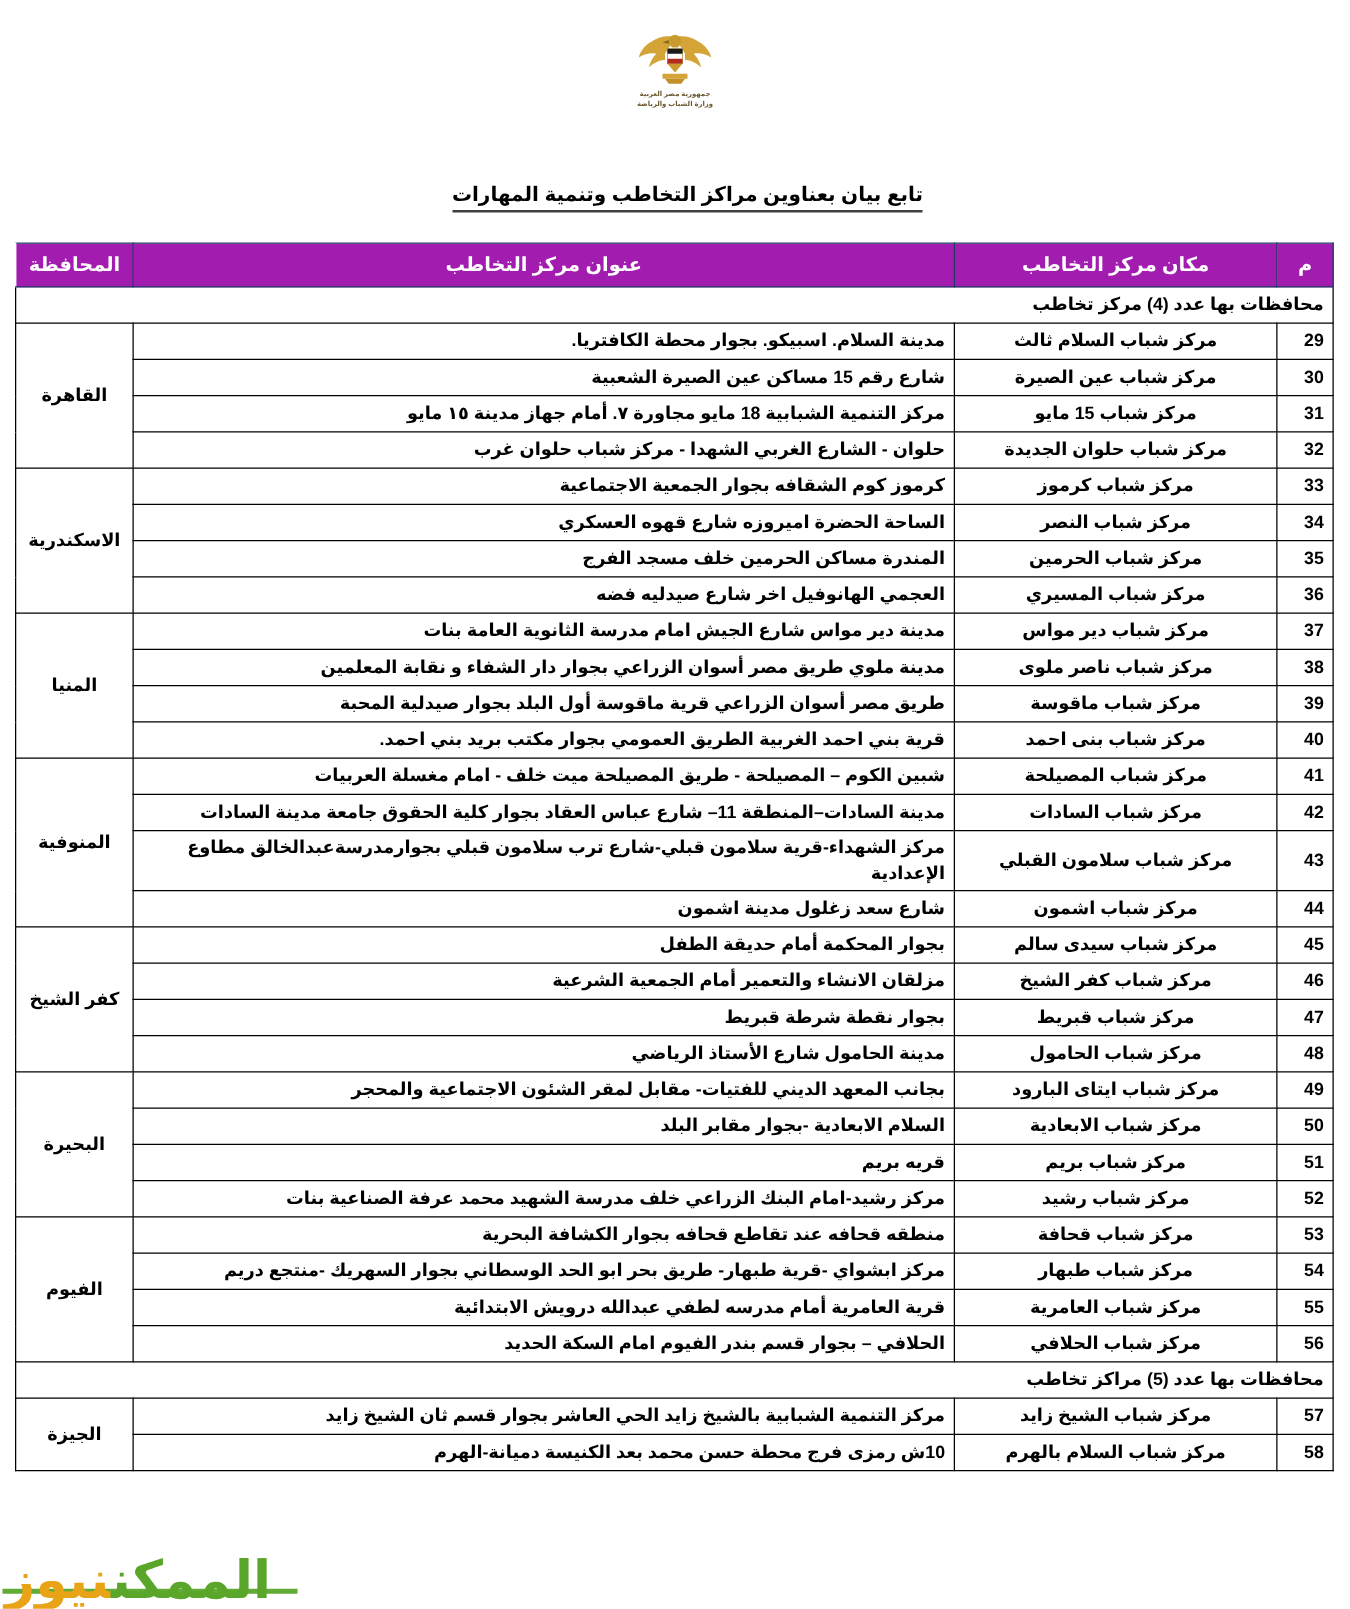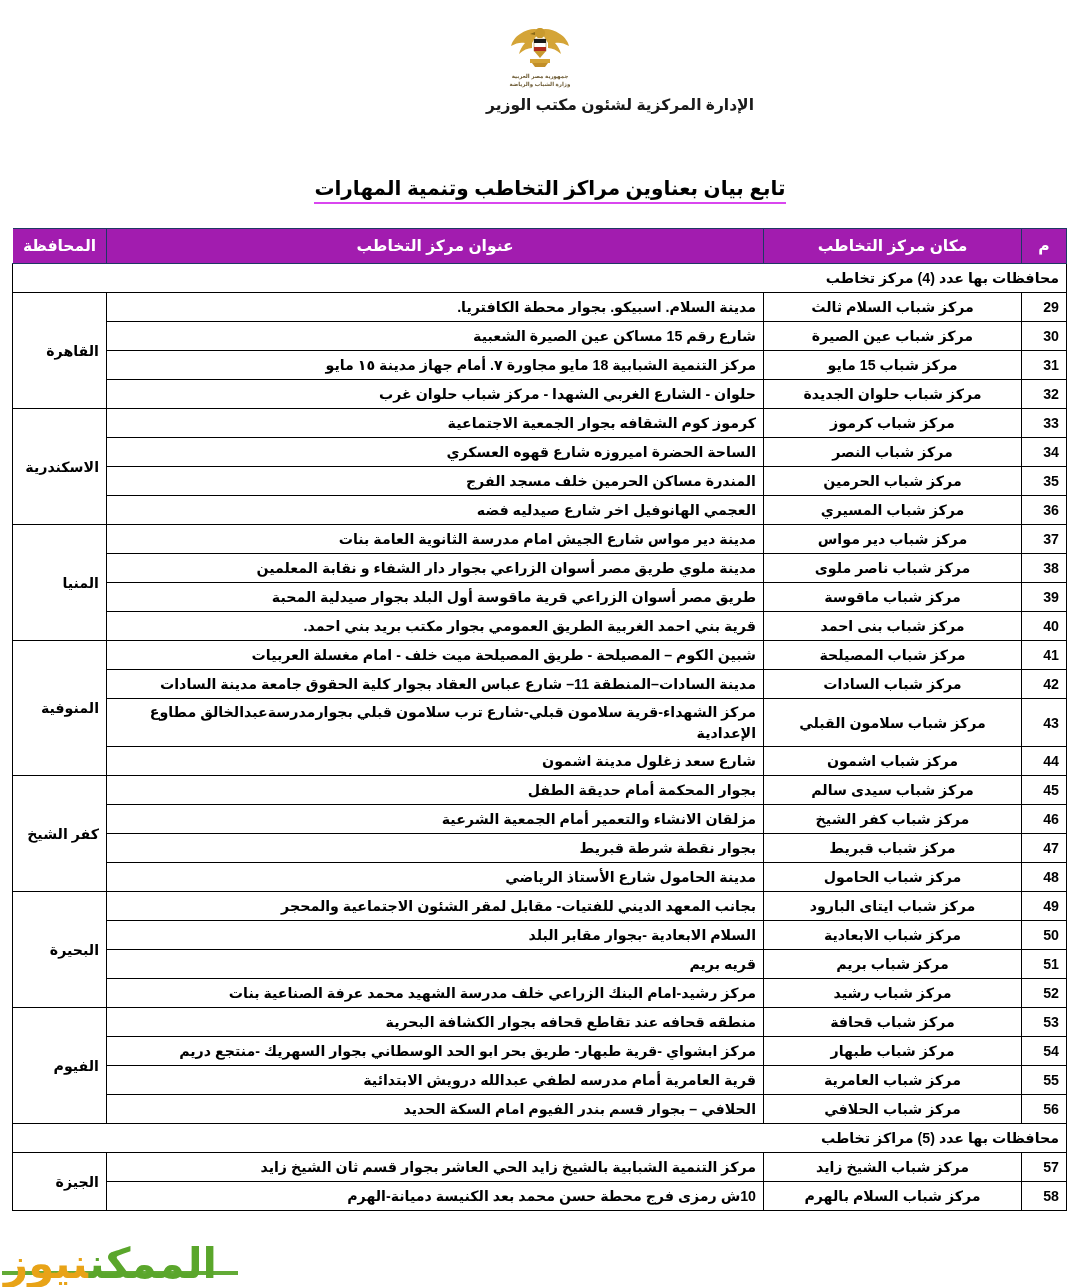--- a/index.html
+++ b/index.html
@@ -47,24 +47,24 @@
     padding-left: 160px;
   }
 
   
   .doc-title-wrap {
     margin-top: 62px;
     text-align: center;
   }
   .doc-title {
     display: inline-block;
-    font-size: 20px;
+    font-size: 16px;
     font-weight: bold;
     color: #000;
-    border-bottom: 2px solid #d946ef;
+    border-bottom: 2px solid #404040;
     padding-bottom: 2px;
     letter-spacing: 0.2px;
     margin-left: 20px;
   }
 
   
   .table-wrap {
     margin: 24px 13px 0 13px;
     width: 1054px;
   }
@@ -116,20 +116,21 @@
   }
   td.cell-num {
     text-align: right;
     font-size: 16px;
     font-weight: bold;
     font-family: "Liberation Sans", sans-serif;
   }
   td.cell-place { text-align: center; }
   td.cell-addr  { text-align: right; }
   td.cell-gov   {
+    text-align: center;
     font-size: 15px;
     font-weight: bold;
     margin-left: 36px;
   }
   td.tall { height: 58px; vertical-align: top; }
   td.tall.cell-num { vertical-align: middle; }
   td.cell-addr.tall { line-height: 1.45; }
 
   
   .watermark {
@@ -172,21 +173,20 @@
       <rect x="25" y="13" width="12" height="4" fill="#1a1a1a"></rect>
       <rect x="25" y="21" width="12" height="4" fill="#b02a1d"></rect>
       <path d="M25 25 L37 25 L31 32 Z" fill="#c99a2e"></path>
 
       <path d="M21 33 L41 33 L41 37 L21 37 Z" fill="#d4a437"></path>
       <path d="M23 37 L39 37 L36 41 L26 41 Z" fill="#c28f28"></path>
     </svg>
     <div class="emblem-caption">جمهورية مصر العربية</div>
     <div class="emblem-caption">وزارة الشباب والرياضة</div>
   </div>
-  <div class="dept-line">الإدارة المركزية لشئون مكتب الوزير</div>
 </div>
 
 <div class="doc-title-wrap">
   <span class="doc-title">تابع بيان بعناوين مراكز التخاطب وتنمية المهارات</span>
 </div>
 
 <div class="table-wrap">
   <table class="centers">
     <colgroup>
       <col class="c-num">

